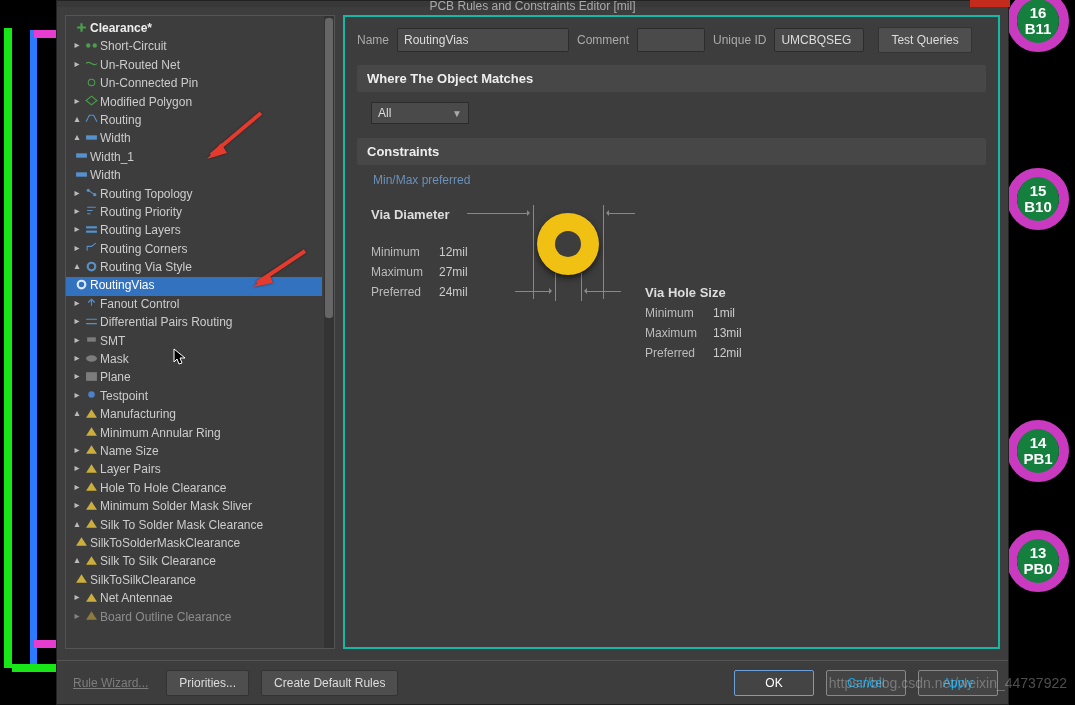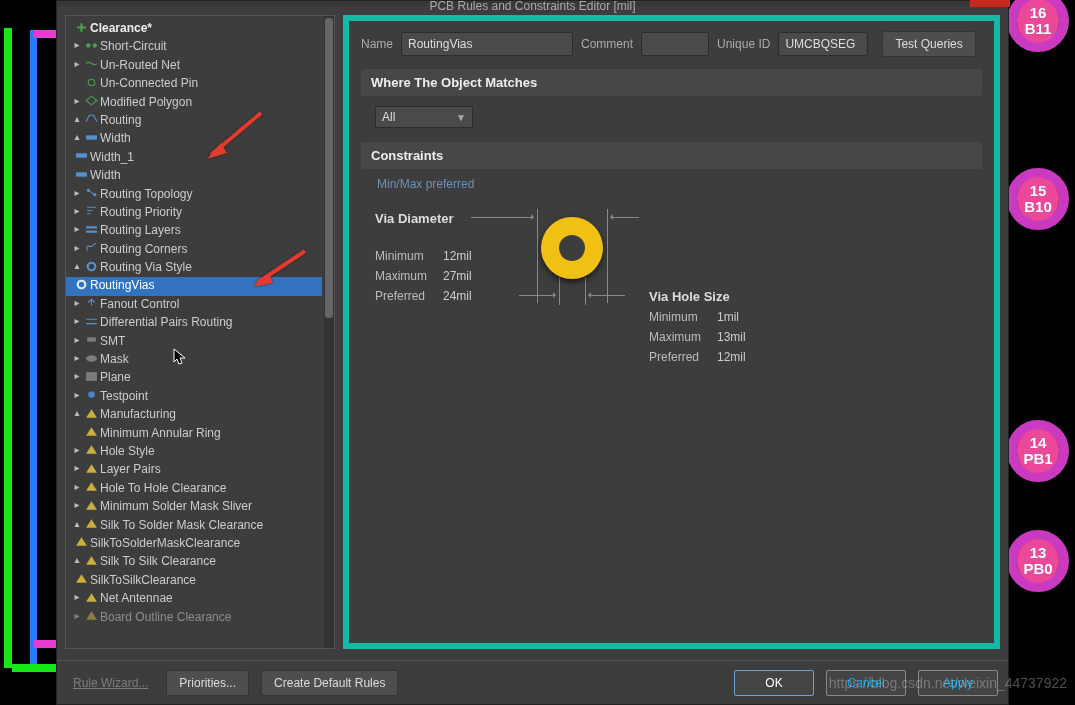--- a/index.html
+++ b/index.html
@@ -1,21 +1,21 @@
 <!DOCTYPE html>
 <html><head>
 <meta charset="utf-8">
 <style>
 * { box-sizing: border-box; margin: 0; padding: 0; font-family: "Segoe UI", Tahoma, sans-serif; }
 body { background: #000; width: 1075px; height: 705px; overflow: hidden; position: relative; }
 
 
 .bg-pad { position: absolute; border-radius: 50%; display:flex; align-items:center; justify-content:center; font-weight:bold; }
 .bg-pad.lg { width:62px; height:62px; border:10px solid #ca3ac0; background:#000; }
-.bg-pad.lg .inner { width:44px; height:44px; border-radius:50%; background:#ec4899; color:#fff; font-size:15px; line-height:1.1; text-align:center; display:flex; align-items:center; justify-content:center; }
+.bg-pad.lg .inner { width:44px; height:44px; border-radius:50%; background:#15803d; color:#fff; font-size:15px; line-height:1.1; text-align:center; display:flex; align-items:center; justify-content:center; }
 .bg-bar { position:absolute; background:#2a7bff; }
 .bg-bar.vert { width:7px; }
 .bg-green { position:absolute; background:#17e617; }
 
 
 .dialog {
   position: absolute; left: 56px; top: 0; width: 953px; height: 705px;
   background: #3d3d3d; color: #ccc; font-size: 12px;
   border: 1px solid #222;
 }
@@ -32,21 +32,21 @@
 .tree li { white-space:nowrap; padding:1px 0 1px 6px; height:18.4px; display:flex; align-items:flex-start; }
 .tree .exp { width:10px; color:#bbb; display:inline-block; text-align:center; font-size:10px; cursor:pointer;}
 .tree .ico { width:14px; height:12px; display:inline-flex; align-items:center; justify-content:center; margin:0 2px; opacity:.85;}
 .tree .ico svg { width:13px; height:11px; }
 .tree .lbl { color:#ccc; }
 .tree .bold { font-weight:bold; color:#eee;}
 .selected { background:#3272bf; color:#fff !important; }
 .selected .lbl { color:#fff; }
 .indA{padding-left:32px}.indB{padding-left:50px}.indC{padding-left:70px}
 
-.detail-panel { flex:1; background:#3d3d3d; border:6px solid #14b8a6; padding:10px 12px; position:relative; overflow:hidden;}
+.detail-panel { flex:1; background:#3d3d3d; border:2px solid #14b8a6; padding:10px 12px; position:relative; overflow:hidden;}
 .row1 { display:flex; align-items:center; gap:8px; margin-bottom:12px;}
 .fld-lbl { color:#aaa; font-size:12px; }
 .input { background:#4a4a4a; border:1px solid #2c2c2c; color:#ddd; padding:4px 6px; height:24px; font-size:12px; border-radius:2px;}
 .input.name{width:172px;} .input.cmt{width:68px;} .input.uid{width:90px; color:#ddd;}
 .btn { background:#4e4e4e; border:1px solid #333; color:#ddd; padding:4px 12px; height:26px; font-size:12px; border-radius:2px; cursor:pointer;}
 .section-hdr { background:#474747; color:#eee; font-weight:bold; padding:6px 10px; border-radius:2px; font-size:13px;}
 .combo { margin:10px 0 14px 14px; width:98px; height:22px; background:#4a4a4a; border:1px solid #2c2c2c; color:#ddd; display:flex; align-items:center; padding:0 6px; justify-content:space-between; cursor:pointer;}
 .combo .arrow { font-size:10px; color:#aaa;}
 .minmax { color:#6b90b9; margin:8px 0 14px 16px; font-size:12px; cursor:pointer;}
 .via-area { position:relative; height:260px; }
@@ -327,21 +327,21 @@
             </span>
             <span class="lbl">Minimum Annular Ring</span>
           </li>
         <li class="indB">
             <span class="exp">▸</span>
             <span class="ico">
               <svg viewBox="0 0 12 10">
                 <polygon points="1,9 6,1 11,9" fill="#e6c23c"></polygon>
               </svg>
             </span>
-            <span class="lbl">Hole Style</span>
+            <span class="lbl">Name Size</span>
           </li>
         <li class="indB">
             <span class="exp">▸</span>
             <span class="ico">
               <svg viewBox="0 0 12 10">
                 <polygon points="1,9 6,1 11,9" fill="#e6c23c"></polygon>
               </svg>
             </span>
             <span class="lbl">Layer Pairs</span>
           </li>

